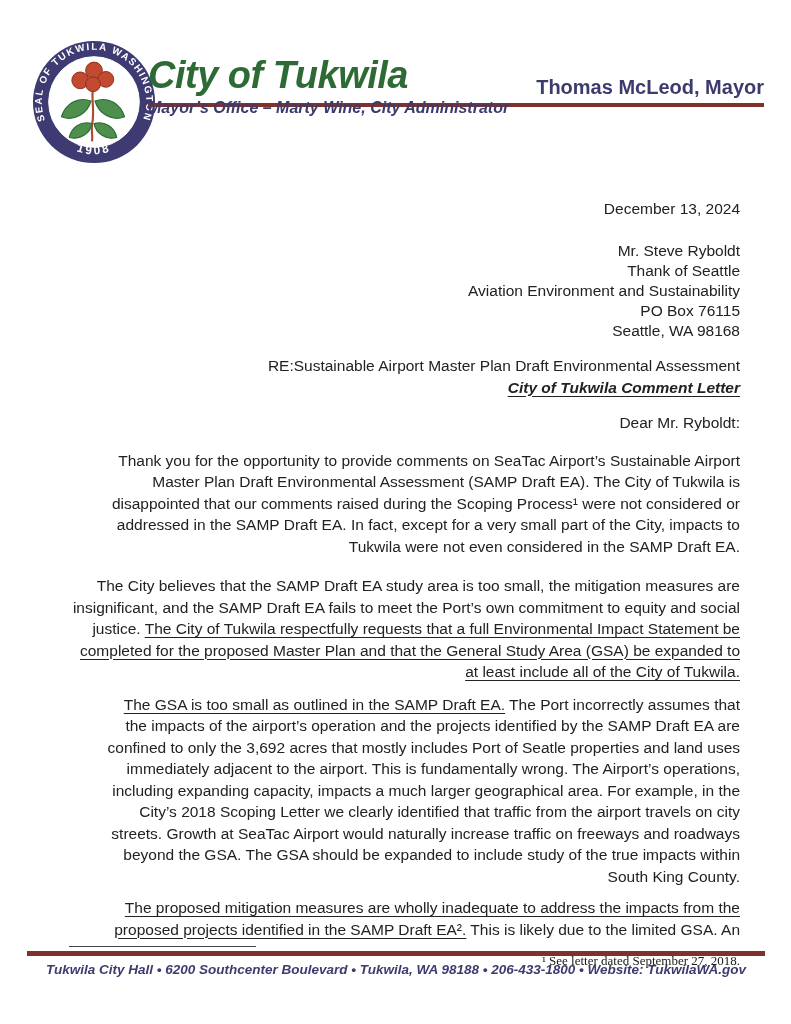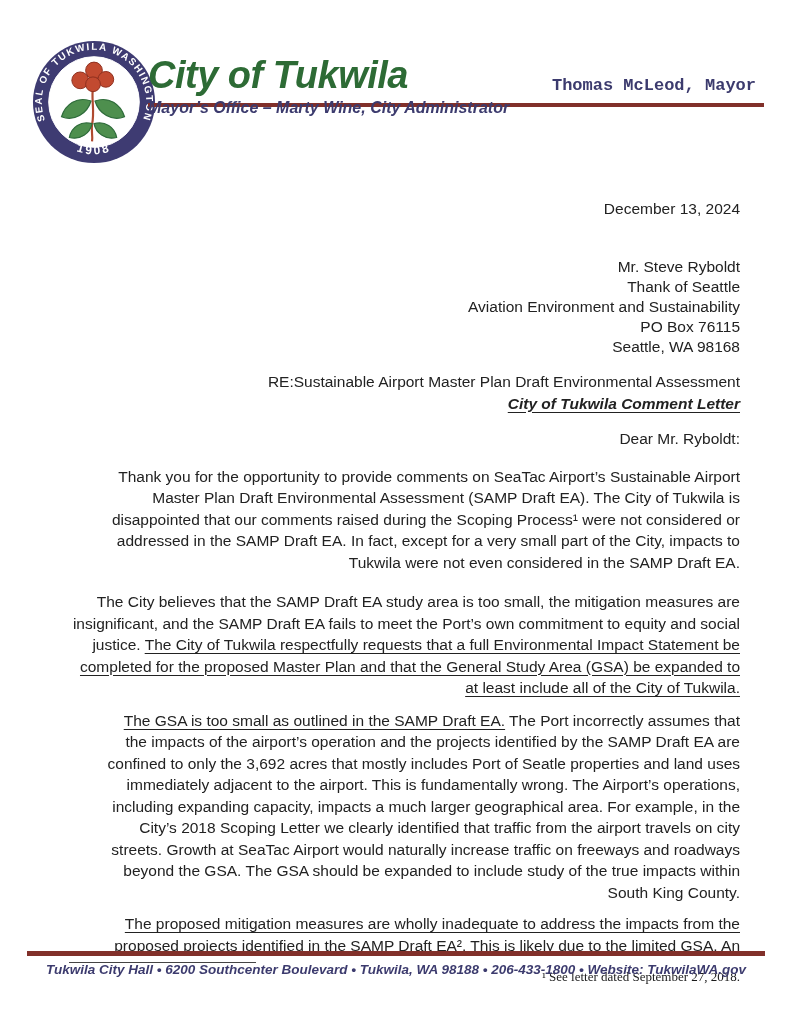--- a/index.html
+++ b/index.html
@@ -11,37 +11,37 @@
   }
 
   
   .seal { position:absolute; left:30px; top:38px; width:128px; height:128px; }
   .city-title {
     position:absolute; left:148px; top:54px;
     font-size:38px; font-weight:bold; font-style:italic;
     color:var(--title_green, #2d6b35); letter-spacing:-0.5px;
   }
   .mayor-name {
-    position:absolute; right:35px; top:76px;
-    font-size:17px; font-weight:bold; color:var(--navy, #3c3b6e);font-family:Liberation Mono, monospace;
+    position:absolute; right:27px; top:76px;
+    font-size:20px; font-weight:bold; color:var(--navy, #3c3b6e);
   }
   .header-rule {
     position:absolute; left:148px; top:103px; width:616px; height:4px;
     background:var(--maroon, #81302a);
   }
   .office-line {
     position:absolute; left:148px; top:99px;
     font-size:16px; font-weight:bold; font-style:italic;
     color:var(--navy, #3c3b6e);
   }
 
   
   .body { position:absolute; left:69px; top:199px; width:671px; font-size:15.5px;text-align:right; }
   .date { line-height:20px; }
-  .address { margin-top:38px; line-height:20px; }
+  .address { margin-top:22px; line-height:20px; }
   .re-block { margin-top:14px; line-height:21.5px; }
   .re-label { display:inline-block; width:49px; }
   .re-subtitle {
     margin-left:49px; font-weight:bold; font-style:italic;
     text-decoration:underline; text-underline-offset:3px;
   }
   .salutation { margin-top:14px; line-height:21.5px; }
   .para { margin:16px 0 0 0; line-height:21.5px; }
   .para + .para { margin-top:18px; }
   .para.p3 { margin-top:11px;margin-left:36px; }

